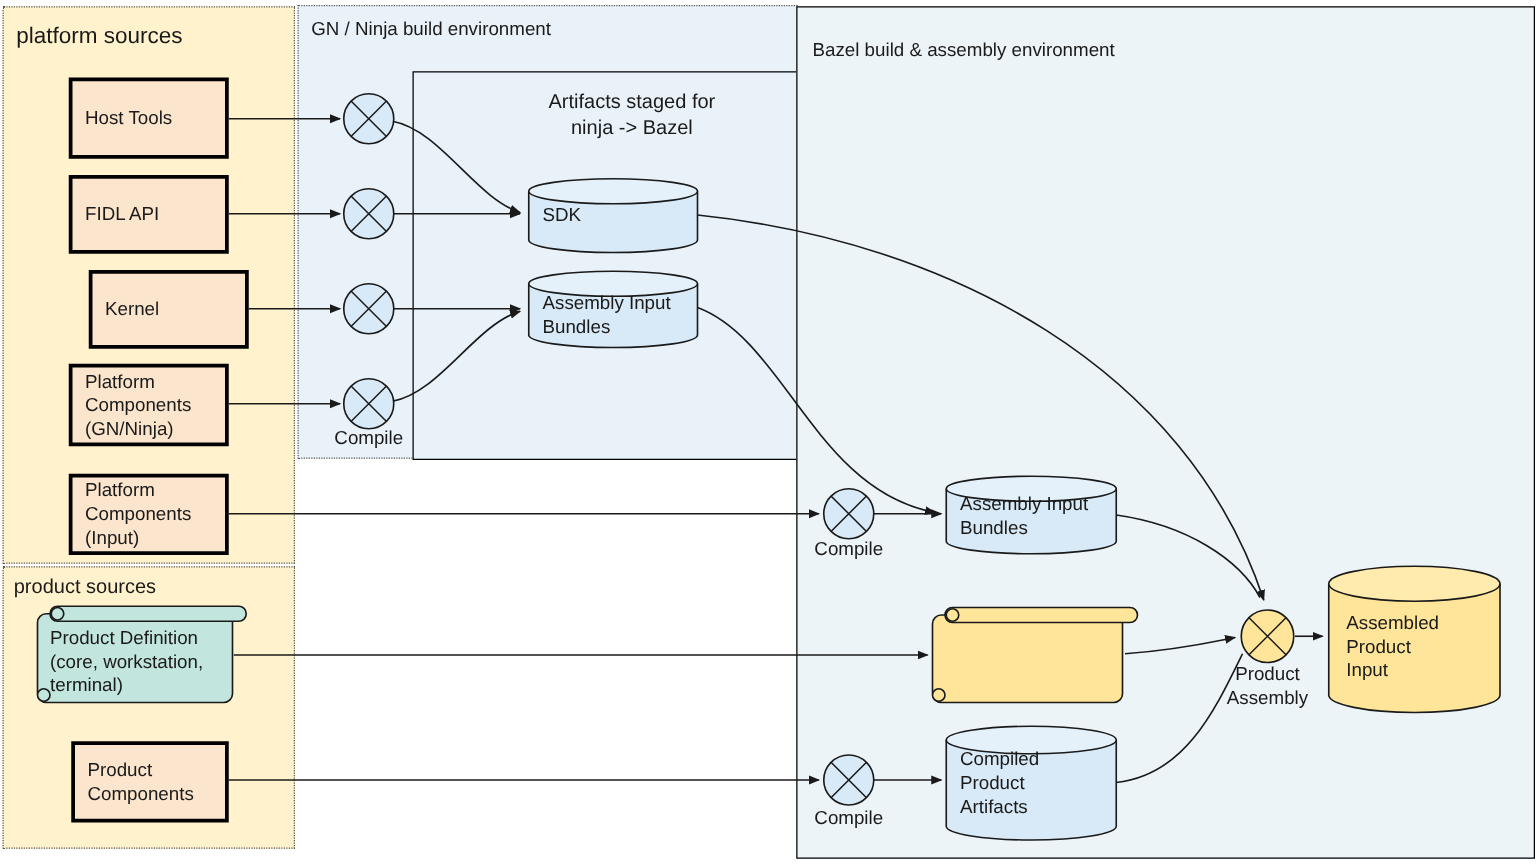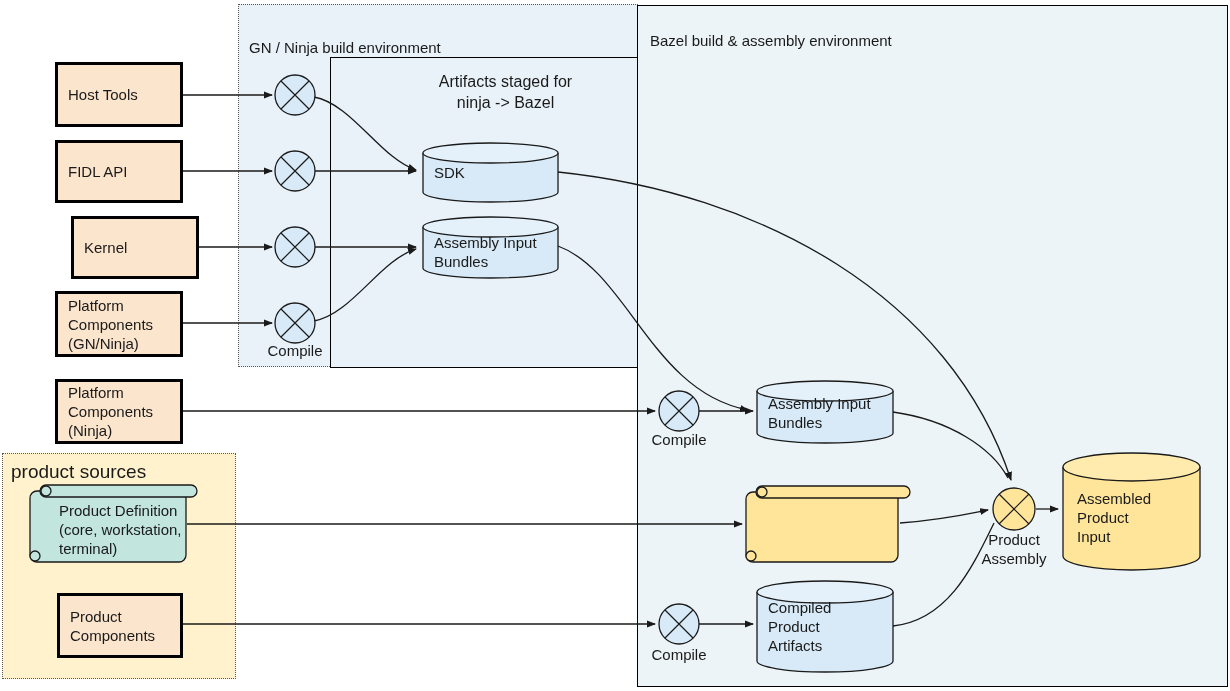--- a/index.html
+++ b/index.html
@@ -6,60 +6,63 @@
   body{font-family:"Liberation Sans", sans-serif;color:#1a1a1a;}
   #canvas{position:relative;width:1230px;height:691px;background:#fff;overflow:hidden;}
   .panel{position:absolute;box-sizing:border-box;}
   #p-platform{left:2px;top:5px;width:234px;height:446px;background:var(--source-panel-fill);border:1px dotted #595959;}
   #p-product{left:2px;top:453px;width:234px;height:226px;background:var(--source-panel-fill);border:1px dotted #595959;}
   #p-gn{left:238px;top:4px;width:400px;height:363px;background:var(--gn-env-fill);border:1px dotted #595959;}
   #p-staged{left:330px;top:57px;width:351px;height:311px;background:var(--gn-env-fill);border:1px solid #000;}
   #p-bazel{left:637px;top:5px;width:591px;height:682px;background:var(--bazel-env-fill);border:1.5px solid #000;}
   .panel-title{position:absolute;white-space:nowrap;}
   #p-platform .panel-title{left:10px;top:12px;font-size:18px;}
-  #p-product .panel-title{left:8px;top:7px;font-size:19px;text-align:right;}
-  #p-gn .panel-title{left:10px;top:10px;font-size:15px;margin-top:24px;}
+  #p-product .panel-title{left:8px;top:7px;font-size:16px;text-align:right;}
+  #p-gn .panel-title{left:10px;top:10px;font-size:15px;}
   #p-bazel .panel-title{left:12px;top:10px;font-size:15px;margin-top:16px;}
   .staged-title{position:absolute;top:13px;left:0;width:100%;text-align:center;font-size:16px;line-height:21px;}
   .src-box{position:absolute;box-sizing:border-box;background:var(--source-box-fill);border:3px solid #000000;
            display:flex;flex-direction:column;justify-content:center;padding-left:10px;
            font-size:15px;line-height:19px;z-index:6;}
   #b-host{left:55px;top:62px;width:128px;height:65px;}
   #b-fidl{left:55px;top:140px;width:128px;height:63px;justify-content:center;}
   #b-kernel{left:71px;top:216px;width:128px;height:63px;}
   #b-pcgn{left:55px;top:291px;width:128px;height:66px;}
   #b-pcbz{left:55px;top:379px;width:128px;height:65px;}
   #b-prodcomp{left:57px;top:593px;width:126px;height:65px;}
   .shape-label{position:absolute;font-size:15px;line-height:19px;z-index:6;}
   #l-sdk{left:434px;top:163px;}
   #l-gnaib{left:434px;top:233px;}
   #l-bzaib{left:768px;top:394px;}
   #l-pac{left:758px;top:507px;}
   #l-cpa{left:768px;top:598px;}
   #l-api{left:1077px;top:489px;}
-  #l-pd{left:40px;top:501px;margin-left:19px;}
+  #l-pd{left:40px;top:501px;}
   .compile-label{position:absolute;width:80px;text-align:center;font-size:15px;z-index:6;}
   #l-cg{left:255px;top:342px;}
   #l-cb1{left:639px;top:431px;}
   #l-cb2{left:639px;top:646px;}
   #l-pa{left:964px;top:530px;width:100px;text-align:center;font-size:15px;line-height:19px;position:absolute;z-index:6;}
   svg#wires{position:absolute;left:0;top:0;z-index:5;pointer-events:none;}
   .blue-shape{fill:var(--blue-shape-fill);stroke:var(--line-color);stroke-width:1.3;}
   .blue-top{fill:var(--blue-shape-top);stroke:var(--line-color);stroke-width:1.3;}
   .yellow-shape{fill:var(--yellow-shape-fill);stroke:var(--line-color);stroke-width:1.3;}
   .yellow-top{fill:var(--yellow-shape-top);stroke:var(--line-color);stroke-width:1.3;}
   .teal-shape{fill:var(--teal-shape-fill);stroke:var(--line-color);stroke-width:1.3;}
   .edge{fill:none;stroke:var(--line-color);stroke-width:1.3;}
   .xline{stroke:var(--line-color);stroke-width:1.2;}
 </style>
 </head>
 <body>
 
 <div id="canvas">
 
+  <div class="panel" id="p-platform">
+    <div class="panel-title">platform sources</div>
+  </div>
   <div class="panel" id="p-product">
     <div class="panel-title">product sources</div>
   </div>
   <div class="panel" id="p-gn">
     <div class="panel-title">GN / Ninja build environment</div>
   </div>
   <div class="panel" id="p-staged">
     <div class="staged-title">
       <div>Artifacts staged for</div>
       <div>ninja -&gt; Bazel</div>
@@ -177,21 +180,21 @@
     <div>Kernel</div>
   </div>
   <div class="src-box" id="b-pcgn">
     <div>Platform</div>
     <div>Components</div>
     <div>(GN/Ninja)</div>
   </div>
   <div class="src-box" id="b-pcbz">
     <div>Platform</div>
     <div>Components</div>
-    <div>(Ninja)</div>
+    <div>(Input)</div>
   </div>
   <div class="src-box" id="b-prodcomp">
     <div>Product</div>
     <div>Components</div>
   </div>
 
   <div class="shape-label" id="l-pd">
     <div>Product Definition</div>
     <div>(core, workstation,</div>
     <div>terminal)</div>

